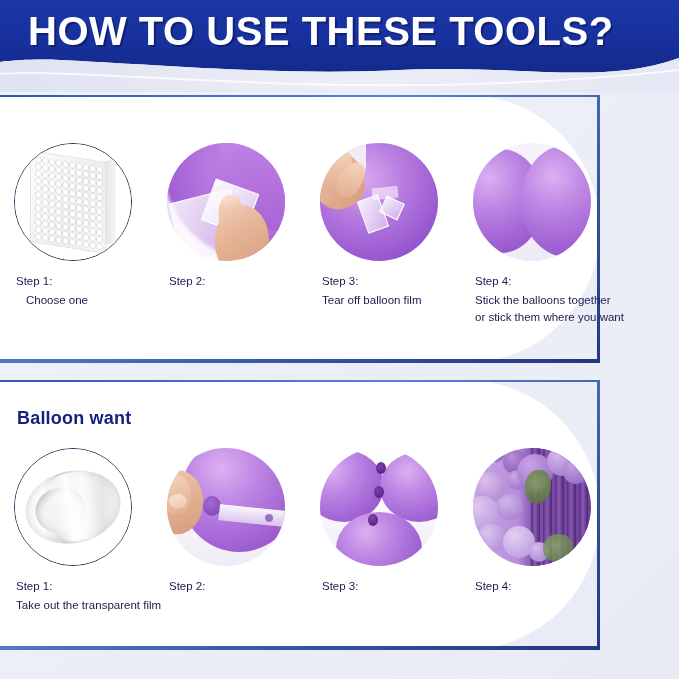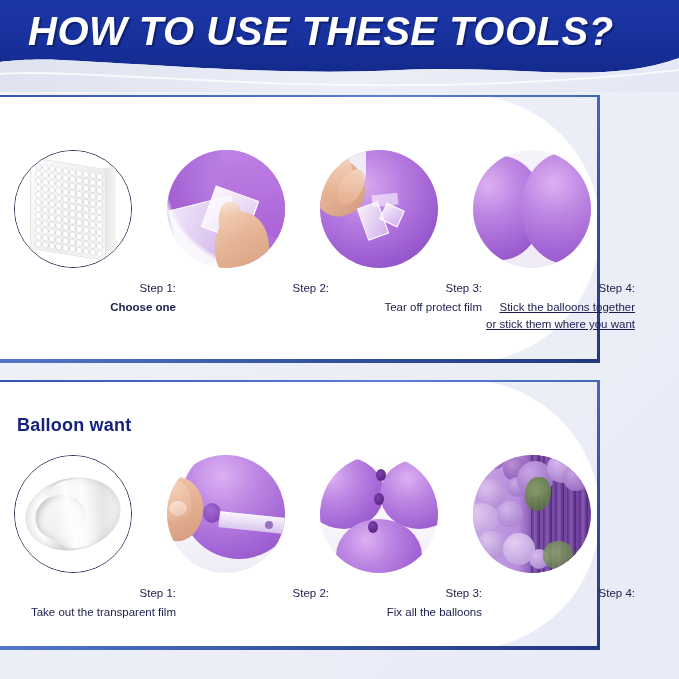--- a/index.html
+++ b/index.html
@@ -20,21 +20,20 @@
   
   .banner{
     position:absolute; left:0; top:0; width:679px; height:92px;
     overflow:hidden;
   }
   .banner-svg{ position:absolute; left:0; top:0; }
   .banner-title{
     position:absolute; left:28px; top:9px;
     font-size:40px;
     font-weight:bold;
-    font-style:italic;
     color:#ffffff;
     letter-spacing:0.5px;
     white-space:nowrap;
     text-shadow:2px 2px 0 rgba(10,20,80,0.55);
     z-index:3;
   }
 
   
   .panel{
     position:absolute;
@@ -54,21 +53,21 @@
     border-image:linear-gradient(150deg,#2f4fa8 0%,#5b7fd4 40%,#33539f 75%,#22397f 100%) 1;
   }
   .panel-2{
     top:380px; height:270px;
     border-radius:0 135px 135px 0;
     border-top-width:2px;
     border-bottom-width:4px;
     border-right-width:3px;
     border-image:linear-gradient(150deg,#2f4fa8 0%,#5b7fd4 40%,#33539f 75%,#22397f 100%) 1;
   }
-  .panel-inner{ position:absolute; left:60px; top:11px; width:600px; height:100%;text-align:right; }
+  .panel-inner{ position:absolute; left:60px; top:4px; width:600px; height:100%; }
 
   .section-title{
     position:absolute; left:17px; top:22px;
     font-size:18px; font-weight:bold; color:#13227e;
     letter-spacing:0.2px;
   }
 
   
   .steps{ position:absolute; left:0; top:0; width:600px; height:100%; }
   .cell{ position:absolute; top:0; width:153px; height:100%; }
@@ -87,21 +86,21 @@
 
   .caption{ position:absolute; left:8px; width:160px; }
   .step-label{
     font-size:11.5px; color:#1c1c4e; line-height:1.5;
     white-space:nowrap;
   }
   .step-text{
     font-size:11.5px; color:#1c1c4e; line-height:1.45;
     margin-top:2px;
   }
-  .step-text.bold{ font-weight:bold; padding-left:10px; }
+  .step-text.bold{ font-weight:normal; padding-left:10px; }
 
   
   .dotsheet{
     position:absolute; left:50%; top:50%;
     transform:translate(-50%,-50%);
     width:86px; height:92px;
   }
   .sheet-side{
     position:absolute; right:0; top:4px;
     width:13px; height:84px;
@@ -265,33 +264,33 @@
             <div style="position:absolute;left:-6px;top:-6px;width:52px;height:48px;background:linear-gradient(140deg,#f7f4fb,#ece6f5);border-radius:0 0 40% 0;"></div>
             <div class="hand" style="left:-8px;top:8px;width:52px;height:58px;transform:rotate(-18deg);"></div>
             <div class="finger" style="left:6px;top:6px;width:24px;height:42px;transform:rotate(22deg);"></div>
             <div class="finger" style="left:20px;top:18px;width:22px;height:38px;transform:rotate(30deg);"></div>
             <div class="film" style="left:42px;top:54px;width:22px;height:34px;transform:rotate(-20deg);"></div>
             <div class="film" style="left:62px;top:56px;width:20px;height:18px;transform:rotate(25deg);"></div>
             <div class="film" style="left:52px;top:44px;width:26px;height:12px;transform:rotate(-6deg);background:rgba(255,255,255,0.55);border:none;"></div>
           </div>
           <div class="caption" style="top:172px;">
             <div class="step-label">Step 3:</div>
-            <div class="step-text">Tear off  protect film</div>
+            <div class="step-text">Tear off  balloon film</div>
           </div>
         </div>
 
         <div class="cell cell-3">
           <div class="thumb" style="top:42px;">
             <div class="photo" style="background:linear-gradient(180deg,#f6f3fa,#efeaf6);"></div>
             <div class="balloon" style="left:-14px;top:6px;width:84px;height:104px;"></div>
             <div class="balloon" style="left:48px;top:2px;width:92px;height:112px;"></div>
           </div>
           <div class="caption" style="top:172px;">
             <div class="step-label">Step 4:</div>
-            <div class="step-text" style="white-space:pre-line;text-decoration:underline;">Stick the balloons together
+            <div class="step-text" style="white-space:pre-line;">Stick the balloons together
 or stick them where you want</div>
           </div>
         </div>
 
       </div>
     </div>
   </div>
 
   <div class="panel panel-2">
     <div class="panel-inner">
@@ -334,21 +333,20 @@
             <div class="photo" style="background:linear-gradient(180deg,#ffffff,#f2eef8);"></div>
             <div class="balloon" style="left:-16px;top:2px;width:80px;height:72px;"></div>
             <div class="balloon" style="left:60px;top:4px;width:78px;height:70px;"></div>
             <div class="balloon" style="left:16px;top:64px;width:86px;height:74px;"></div>
             <div class="knot" style="left:56px;top:14px;"></div>
             <div class="knot" style="left:54px;top:38px;"></div>
             <div class="knot" style="left:48px;top:66px;"></div>
           </div>
           <div class="caption" style="top:192px;">
             <div class="step-label">Step 3:</div>
-            <div class="step-text">Fix all the balloons</div>
           </div>
         </div>
 
         <div class="cell cell-3">
           <div class="thumb" style="top:62px;">
             <div class="arch-bg"></div>
             <div class="drape" style="left:58px;"></div>
             <div class="drape" style="left:70px;"></div>
             <div class="drape" style="left:82px;"></div>
             <div class="drape" style="left:94px;"></div>

